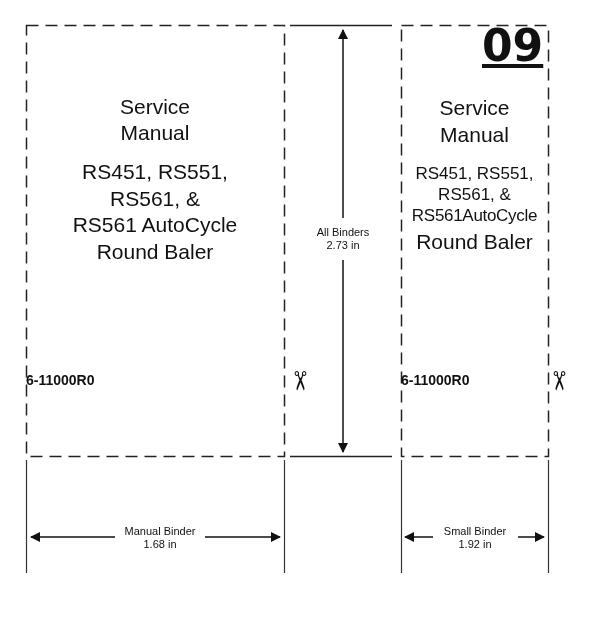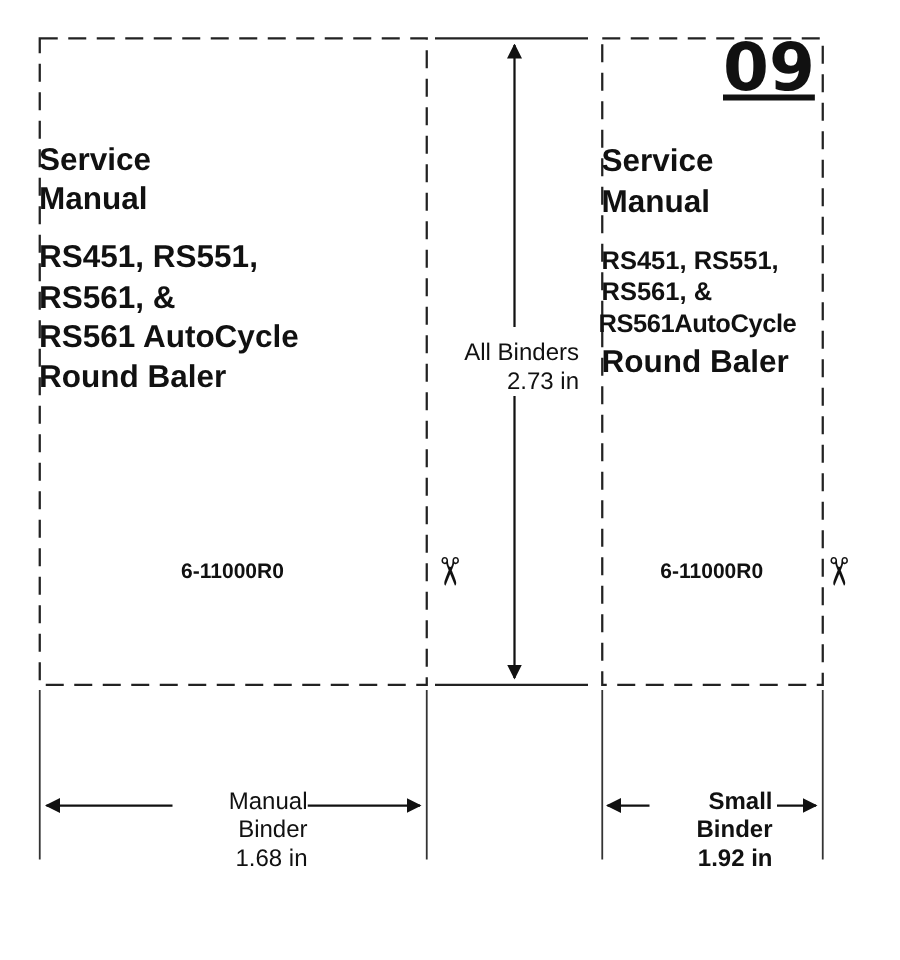--- a/index.html
+++ b/index.html
@@ -1,23 +1,23 @@
 <!DOCTYPE html>
 <html><head>
 <meta charset="utf-8">
 <style>
   html,body{margin:0;padding:0;background:#fff;}
   body{width:600px;height:640px;position:relative;overflow:hidden;font-family:"Liberation Sans",sans-serif;color:#111;}
   svg.lines{position:absolute;left:0;top:0;}
-  .txt{position:absolute;text-align:left;font-weight:bold;line-height:1.18;}
+  .txt{position:absolute;text-align:center;font-weight:normal;line-height:1.18;}
   .big{font-size:21px;}
   .models{font-size:21px;}
   .models-sm{font-size:17px;line-height:1.2;}
-  .part{font-size:14px;font-weight:bold;position:absolute;text-align:center;}
-  .dim{position:absolute;text-align:right;font-size:16px;font-weight:normal;line-height:1.2;background:#fff;}
+  .part{font-size:14px;font-weight:bold;position:absolute;text-align:left;}
+  .dim{position:absolute;text-align:center;font-size:11px;font-weight:normal;line-height:1.2;background:#fff;}
   .num{position:absolute;font-size:44px;font-weight:bold;font-family:"DejaVu Sans",sans-serif;line-height:1;}
   .sc{position:absolute;font-size:26px;line-height:1;transform:rotate(90deg);}
 </style>
 </head>
 <body>
 
 <svg class="lines" width="600" height="640">
   <defs>
     <marker id="ah" markerWidth="10" markerHeight="10" refX="9" refY="5" orient="auto" markerUnits="userSpaceOnUse">
       <path d="M0,0 L10,5 L0,10 z" fill="#111"></path>
@@ -68,19 +68,19 @@
 </div>
 
 <div class="dim" style="left:300px;width:86px;top:226px;">
   <div>All Binders</div>
   <div>2.73 in</div>
 </div>
 <div class="dim" style="left:115px;width:90px;top:525px;">
   <div>Manual Binder</div>
   <div>1.68 in</div>
 </div>
-<div class="dim" style="left:435px;width:80px;top:525px;font-weight:bold;">
+<div class="dim" style="left:435px;width:80px;top:525px;">
   <div>Small Binder</div>
   <div>1.92 in</div>
 </div>
 
 <div class="sc" style="left:289px;top:368px;">✂</div>
 <div class="sc" style="left:548px;top:368px;">✂</div>
 
 </body></html>

